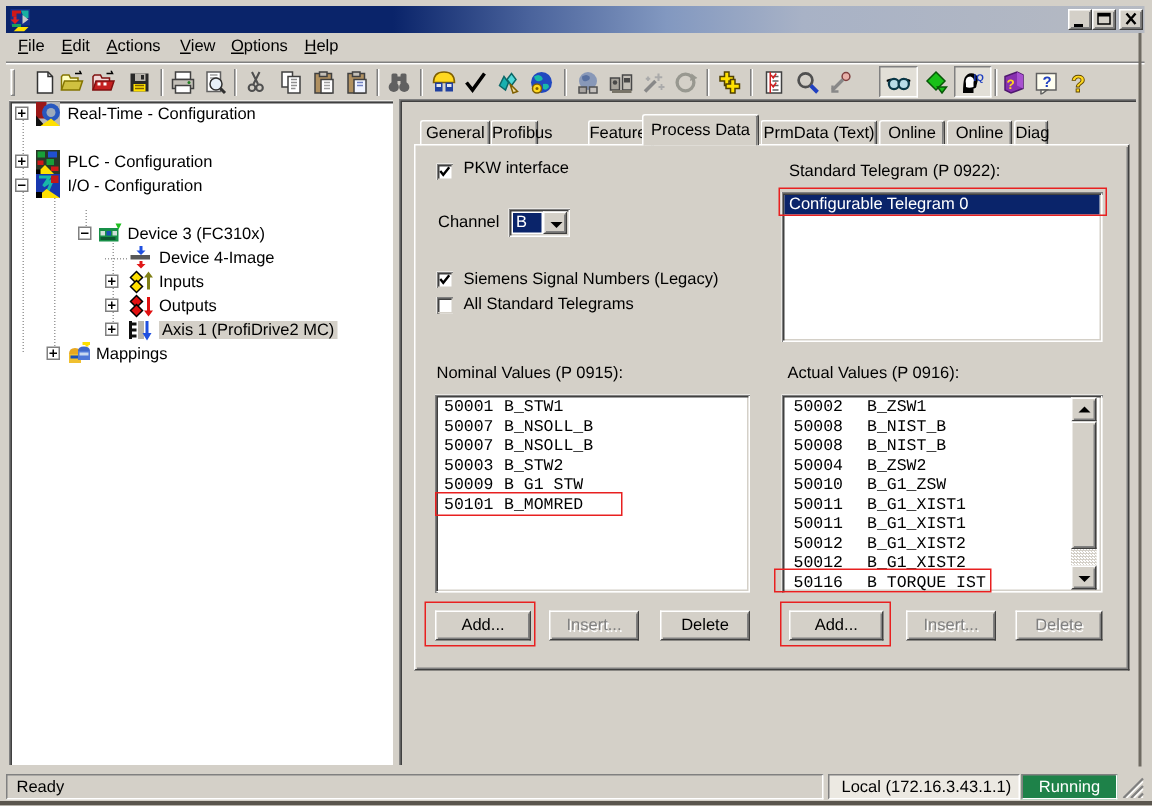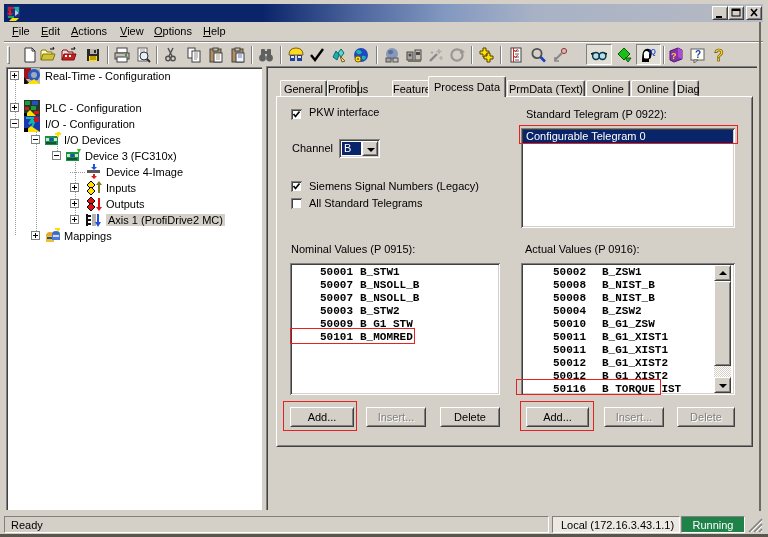--- a/index.html
+++ b/index.html
@@ -37,21 +37,21 @@
 .tab { position:absolute; top:80px; height:17px; background:#d4d0c8; border-top:1px solid #fff; border-left:1px solid #fff; border-right:1px solid #404040; box-shadow: inset 1px 0 0 #d4d0c8, inset -1px 0 0 #808080; border-top-left-radius:2px; border-top-right-radius:2px; text-align:center; padding-top:2px; }
 .tab.active { top:76px; height:21px; z-index:5; }
 #tabpage { left:276px; top:96px; width:477px; height:351px; border-top:1px solid #fff; border-left:1px solid #fff; border-right:1px solid #404040; border-bottom:1px solid #404040; box-shadow: inset 1px 1px 0 #d4d0c8, inset -1px -1px 0 #808080; }
 
 .cb { position:absolute; width:11px; height:11px; background:#fff; box-shadow: inset 1px 1px 0 #808080, inset -1px -1px 0 #d4d0c8, inset 2px 2px 0 #404040; }
 .cb svg { position:absolute; left:1px; top:1px; }
 
 .listbox { position:absolute; background:#fff; box-shadow: inset 1px 1px 0 #808080, inset -1px -1px 0 #fff, inset 2px 2px 0 #404040, inset -2px -2px 0 #d4d0c8; }
 .mono { font-family:"Liberation Mono",monospace; font-size:11px; }
 .mrow { position:absolute; left:2px; height:13px; line-height:13px; white-space:pre; }
-.mrow b { font-weight:bold; position:absolute;margin-left:24px; }
+.mrow b { font-weight:normal; position:absolute; }
 
 .sb { position:absolute; background:#d4d0c8; }
 .sbbtn { position:absolute; left:0; width:17px; height:16px; background:#d4d0c8; border-top:1px solid #fff; border-left:1px solid #fff; border-right:1px solid #404040; border-bottom:1px solid #404040; box-shadow: inset 1px 1px 0 #d4d0c8, inset -1px -1px 0 #808080; }
 .sbtrack { position:absolute; left:0; width:17px; background:#ece9e2; background-image:repeating-conic-gradient(#fff 0 25%, #d4d0c8 0 50%); background-size:2px 2px; }
 .sbthumb { position:absolute; left:0; width:17px; background:#d4d0c8; border-top:1px solid #fff; border-left:1px solid #fff; border-right:1px solid #404040; border-bottom:1px solid #404040; box-shadow: inset 1px 1px 0 #d4d0c8, inset -1px -1px 0 #808080; }
 .arr { position:absolute; width:0; height:0; }
 
 #statusbar { left:4px; top:515px; width:761px; height:19px; }
 .spanel { position:absolute; top:1px; height:17px; border:1px solid; border-color:#808080 #fff #fff #808080; }
 #win-bottom { left:0; top:534px; width:768px; height:3px; background:#5a564e; }
@@ -296,35 +296,20 @@
           <rect width="16" height="16" fill="#283828"></rect>
           <rect x="1" y="1" width="5" height="4" fill="#18a038"></rect>
           <rect x="8" y="1" width="6" height="4" fill="#2050d0"></rect>
           <rect x="1" y="7" width="4" height="3" fill="#d01818"></rect>
           <rect x="7" y="6" width="5" height="4" fill="#18a038"></rect>
           <rect x="10" y="11" width="5" height="3" fill="#d01818"></rect>
           <path d="M0 16 L6 10 L12 16 Z" fill="#ffe000"></path>
           <rect x="0" y="13" width="3" height="3" fill="#000"></rect>
         </svg></div>
     <span class="lbl" style="left:39px">PLC - Configuration</span>
-  </div>
-  <div class="trow" style="left:0;top:65px;width:254px">
-    <div class="pm minus" style="left:25px;top:3px"></div>
-    <div class="ticon16" style="left:39px;top:0"><svg width="16" height="16">
-          <rect x="0" y="4" width="13" height="9" fill="#189048"></rect>
-          <rect x="1" y="6" width="3" height="3" fill="#cfe0d8"></rect>
-          <rect x="5" y="6" width="3" height="3" fill="#1850b8"></rect>
-          <rect x="9" y="6" width="3" height="3" fill="#cfe0d8"></rect>
-          <rect x="1" y="10" width="10" height="2" fill="#0c5830"></rect>
-          <rect x="9" y="1" width="7" height="7" fill="none"></rect>
-          <path d="M12 0 L15 0 L15 3 L12 3 Z" fill="#ffe000"></path>
-          <rect x="10" y="1" width="6" height="2" fill="#ffe000"></rect>
-          <rect x="12" y="-1" width="2" height="6" fill="#ffe000"></rect>
-        </svg></div>
-    <span class="lbl" style="left:58px">I/O Devices</span>
   </div>
   <div class="trow" style="left:0;top:81px;width:254px">
     <div class="pm minus" style="left:46px;top:3px"></div>
     <div class="ticon16" style="left:60px;top:0"><svg width="16" height="16">
           <rect x="0" y="4" width="13" height="9" fill="#189048"></rect>
           <rect x="1" y="6" width="3" height="3" fill="#cfe0d8"></rect>
           <rect x="5" y="6" width="3" height="3" fill="#1850b8"></rect>
           <rect x="9" y="6" width="3" height="3" fill="#cfe0d8"></rect>
           <rect x="1" y="10" width="10" height="2" fill="#0c5830"></rect>
           <path d="M11 1 L15 1 L13 5 Z" fill="#20c020"></path>

